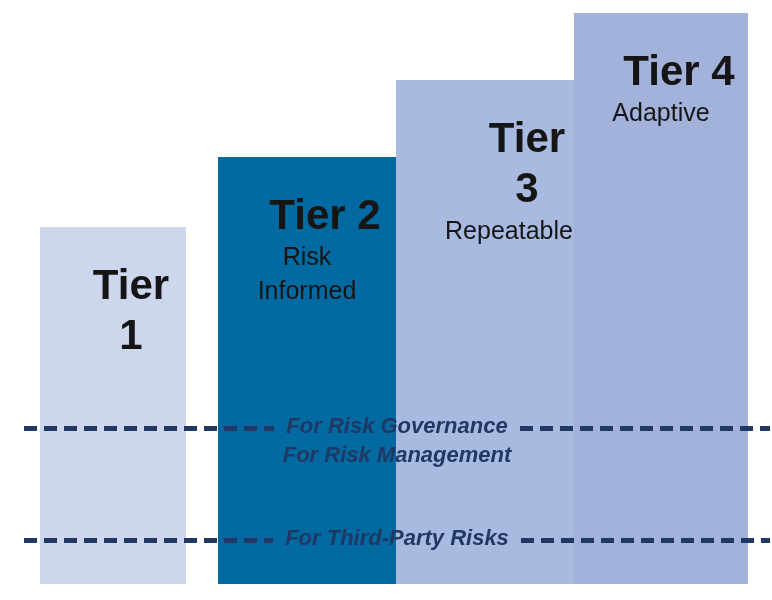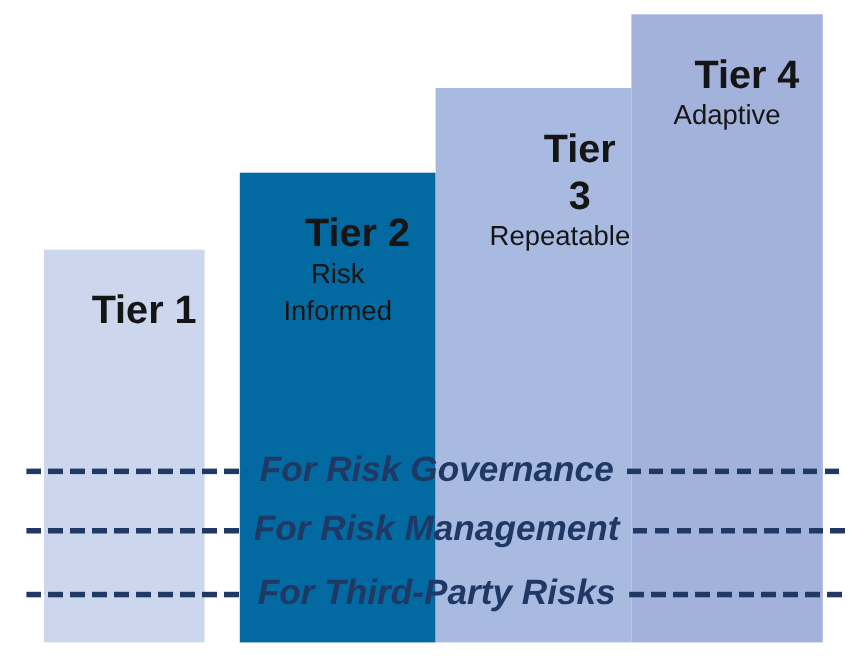--- a/index.html
+++ b/index.html
@@ -22,21 +22,21 @@
     text-align: center;
     box-sizing: border-box;
   }
   .bar1 { left: 40px;  width: 146px; top: 227px; }
   .bar2 { left: 218px; width: 178px; top: 157px; }
   .bar3 { left: 396px; width: 178px; top: 80px; padding-left: 48px;  }
   .bar4 { left: 574px; width: 174px; top: 13px;  }
 
   .bar-title {
     padding-top: 33px;
-    font-size: 36px;
+    font-size: 42px;
     line-height: 1.2;
     font-weight: bold;
     color: #151515;
     letter-spacing: 0px;
     margin-left: 36px;
   }
   .bar-sub {
     font-size: 25px;
     line-height: 1.35;
     font-weight: normal;
@@ -48,36 +48,36 @@
   .anno-line {
     position: absolute;
     left: 24px;
     width: 746px;
     height: 40px;
     display: flex;
     align-items: center;
     z-index: 5;
   }
   .line1 { top: 408px; }
-  .line2 { top: 462px; }
+  .line2 { top: 437px; flex-direction: column; }
   .line3 { top: 520px; }
 
   .dash {
     flex: 1;
     height: 5px;
     background: repeating-linear-gradient(
       to right,
       #1f3864 0px, #1f3864 13px,
       transparent 13px, transparent 20px
     );
   }
   .anno-label {
     flex: 0 0 auto;
     margin: 0 12px;
-    font-size: 32px;
+    font-size: 22px;
     font-weight: bold;
     font-style: italic;
     color: #1f3864;
     white-space: nowrap;
     line-height: 1;
     padding-bottom: 4px;
   }
 </style>
 </head>
 <body>

